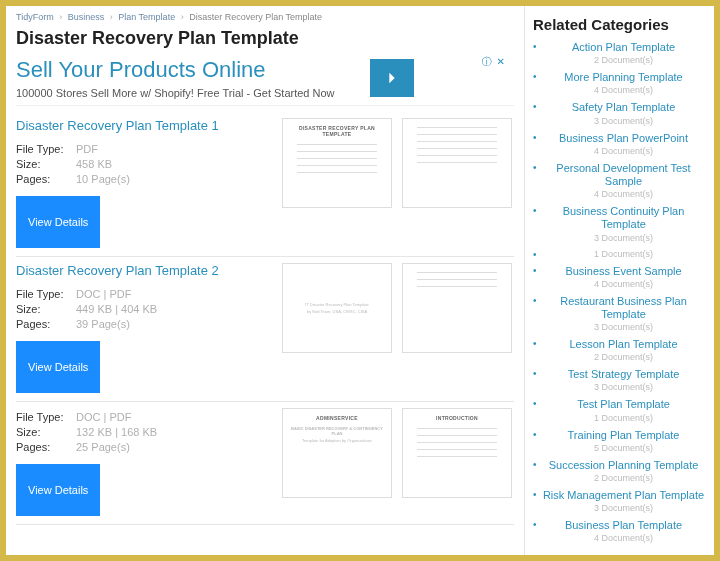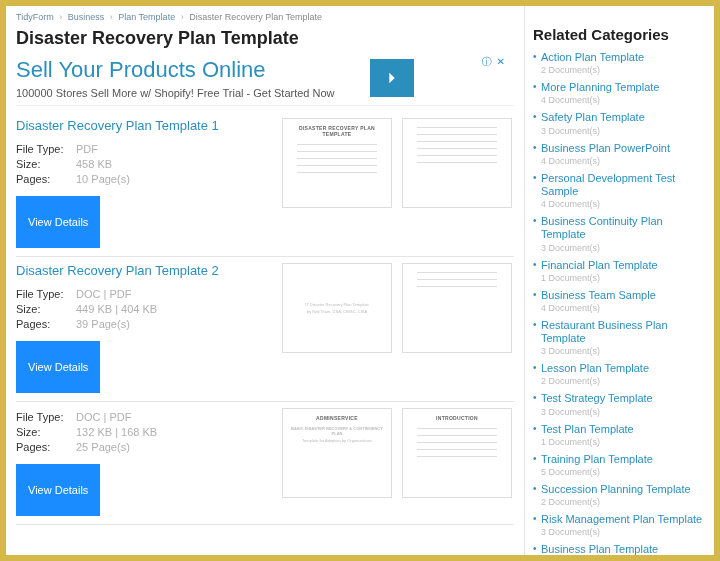--- a/index.html
+++ b/index.html
@@ -10,21 +10,21 @@
     background: #fff;
     width: 720px;
     height: 561px;
     border: 6px solid #d4b94a;
     overflow: hidden;
   }
   .container { display: flex; height: 100%; }
   .main { flex: 1; padding: 6px 10px 0 10px; overflow: hidden; }
   .sidebar {
     width: 190px;
-    padding: 20px 8px 0 8px;
+    padding: 10px 8px 0 8px;
     border-left: 1px solid #e5e5e5;
     overflow: hidden;
   }
   .breadcrumb { font-size: 9px; color: #888; margin-bottom: 6px; }
   .breadcrumb .sep { margin: 0 3px; color: #aaa; }
   .breadcrumb .crumb-link { color: #6a8aa8; }
   h1.page-title { font-size: 18px; font-weight: bold; color: #222; margin-bottom: 4px; }
   .ad-box { position: relative; padding: 4px 0 6px 0; border-bottom: 1px solid #eee; margin-bottom: 6px; }
   .ad-headline { font-size: 22px; color: #2a8fbd; font-weight: 400; }
   .ad-sub { font-size: 11px; color: #555; margin-top: 4px; }
@@ -52,21 +52,21 @@
     width: 110px; height: 90px;
     border: 1px solid #ddd; background: #fff;
     padding: 6px; font-size: 5px; color: #999;
     display: flex; flex-direction: column; gap: 2px;
   }
   .thumb .th-title { font-size: 5px; font-weight: bold; color: #666; text-align: center; margin-bottom: 3px; letter-spacing: 0.3px; }
   .thumb .th-line { height: 1px; background: #ddd; margin: 2px 8px; }
   .thumb .th-text { font-size: 4px; color: #bbb; text-align: center; }
   .sidebar h2 { font-size: 15px; font-weight: bold; color: #222; margin-bottom: 8px; }
   .cat-list { list-style: none; }
-  .cat-list li { margin-bottom: 6px; position: relative; padding-left: 8px; }
+  .cat-list li { margin-bottom: 6px; position: relative; padding-left: 8px; text-align: center; }
   .cat-list li::before { content: "•"; position: absolute; left: 0; top: 0; color: #2a8fbd; font-size: 10px; }
   .cat-list .cat-link { color: #2a8fbd; font-size: 11px; display: block; line-height: 1.2; }
   .cat-list .cat-count { color: #bbb; font-size: 9px; margin-top: 1px; display: block; }
 </style>
 </head>
 <body>
 
 <div class="container">
   <div class="main">
 
@@ -216,25 +216,24 @@
         </li>
         <li>
           <span class="cat-link">Personal Development Test Sample</span>
           <span class="cat-count">4 Document(s)</span>
         </li>
         <li>
           <span class="cat-link">Business Continuity Plan Template</span>
           <span class="cat-count">3 Document(s)</span>
         </li>
         <li>
-          <span class="cat-link">Financial Plan Template</span>
           <span class="cat-count">1 Document(s)</span>
         </li>
         <li>
-          <span class="cat-link">Business Team Sample</span>
+          <span class="cat-link">Business Event Sample</span>
           <span class="cat-count">4 Document(s)</span>
         </li>
         <li>
           <span class="cat-link">Restaurant Business Plan Template</span>
           <span class="cat-count">3 Document(s)</span>
         </li>
         <li>
           <span class="cat-link">Lesson Plan Template</span>
           <span class="cat-count">2 Document(s)</span>
         </li>

